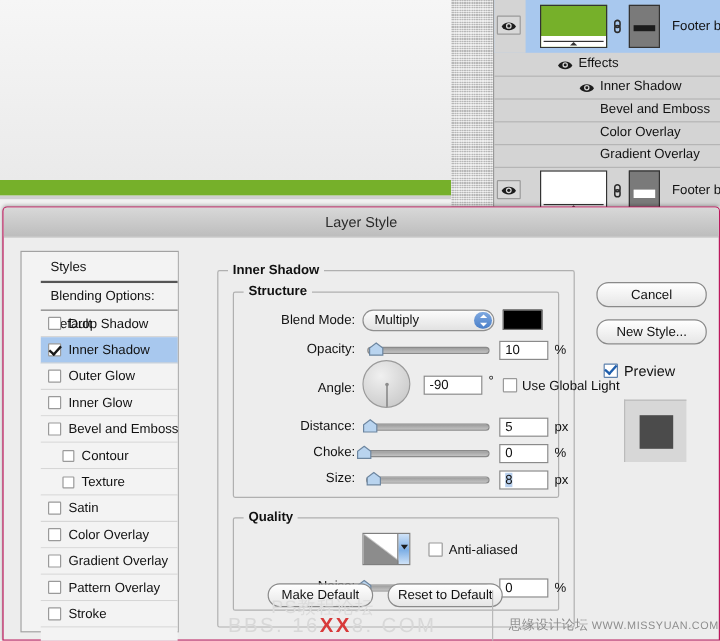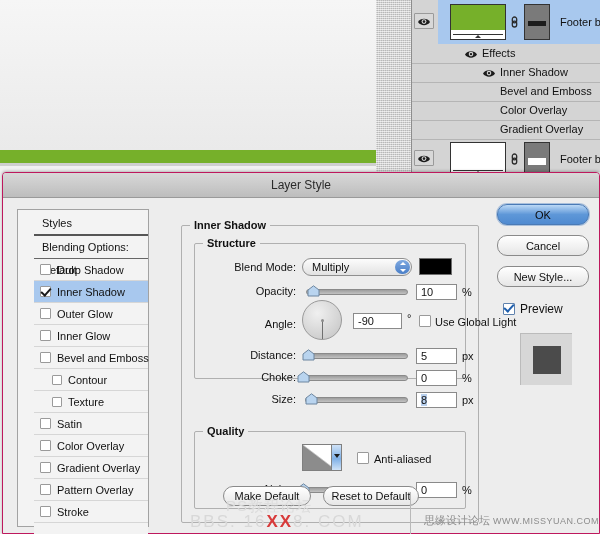--- a/index.html
+++ b/index.html
@@ -290,21 +290,21 @@
     </div>
     <div class="sl-bottom"></div>
   </div>
 
   <div id="center">
 
     <div class="grp" style="left:0;top:8px;width:298px;height:298px;">
       <span class="grp-title">Inner Shadow</span>
     </div>
 
-    <div class="grp" style="left:13px;top:26px;width:272px;height:136px;">
+    <div class="grp" style="left:13px;top:26px;width:272px;height:172px;">
       <span class="grp-title">Structure</span>
     </div>
 
     <div class="row-lbl" style="left:0;top:44px;width:115px;">Blend Mode:</div>
     <div class="combo" style="left:121px;top:41px;width:110px;">
       <span>Multiply</span>
       <span class="arrbox"></span>
     </div>
     <div class="swatch" style="left:238px;top:41px;width:33px;height:17px;background:#000000;"></div>
 
@@ -380,23 +380,20 @@
     <div class="unit" style="left:281px;top:267px;">%</div>
   </div>
 
   <div class="pill" style="left:220px;top:313px;width:88px;">
       <span>Make Default</span>
     </div>
   <div class="pill" style="left:320px;top:313px;width:96px;">
       <span>Reset to Default</span>
     </div>
 
-  <div class="pill primary" style="left:494px;top:31px;width:92px;height:21px;">
-      <span>OK</span>
-    </div>
   <div class="pill" style="left:494px;top:93px;width:92px;height:21px;">
       <span>New Style...</span>
     </div>
   <div class="pill" style="left:494px;top:62px;width:92px;height:21px;">
       <span>Cancel</span>
     </div>
 
   <span class="ck" style="left:500px;top:130px;background:#ffffff;border-color:#5f82ad;">
     <span style="position:absolute;left:2px;top:-2px;width:4px;height:8px;border:solid #1f5fad;
                  border-width:0 2px 2px 0;transform:rotate(42deg);"></span>

